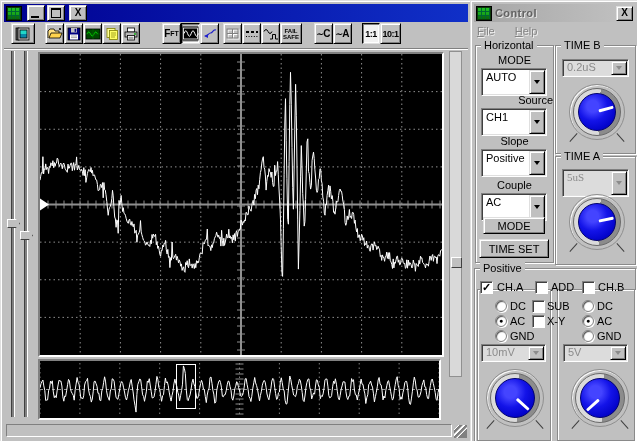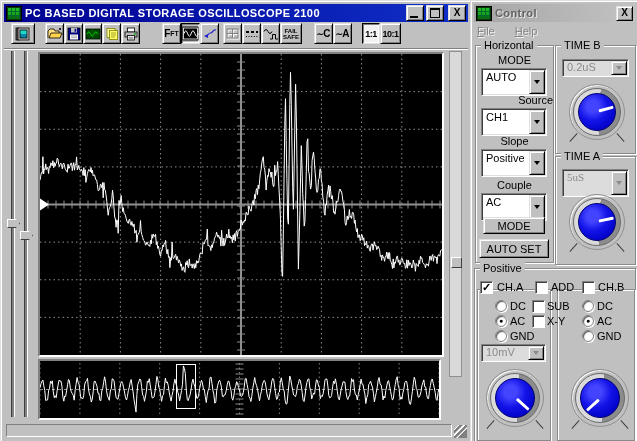--- a/index.html
+++ b/index.html
@@ -107,21 +107,20 @@
   .knob .leg-r{right:4px;transform:rotate(-42deg);}
 </style>
 </head>
 <body>
 
 <div id="screen">
 
   <div class="window" style="left:0;top:0;width:470px;height:441px;">
     <div class="titlebar active">
       <div class="appicon"></div>
-      <div class="title-text">PC BASED DIGITAL STORAGE OSCILLOSCOPE 2100</div>
       <div class="winbtn raised">
           <span class="min-glyph"></span>
         </div>
       <div class="winbtn raised">
           <span class="max-glyph"></span>
         </div>
       <div class="winbtn raised" style="margin-left:4px;">
           <span class="x-glyph">X</span>
         </div>
     </div>
@@ -435,21 +434,21 @@
           </span>
       </div>
       <div class="ctl-label" style="top:133px;">Couple</div>
       <div class="combo" style="left:5px;top:147px;width:66px;">
         <span class="val">AC</span>
         <span class="drop">
             <span class="arrow-down"></span>
           </span>
       </div>
       <div class="pushbtn" style="left:7px;top:171px;width:62px;height:17px;">MODE</div>
-      <div class="pushbtn" style="left:3px;top:193px;width:70px;height:19px;">AUTO SET</div>
+      <div class="pushbtn" style="left:3px;top:193px;width:70px;height:19px;">TIME SET</div>
     </div>
 
     <div class="group" style="left:84px;top:44px;width:79px;height:107px;">
       <span class="group-label">TIME B</span>
       <div class="combo disabled" style="left:6px;top:13px;width:67px;height:18px;">
         <span class="val" style="top:1px;">0.2uS</span>
         <span class="drop">
             <span class="arrow-down"></span>
           </span>
       </div>
@@ -512,20 +511,26 @@
       <span class="opt-label" style="left:122px;top:46px;">AC</span>
       <div class="radio" style="left:107px;top:61px;"></div>
       <span class="opt-label" style="left:122px;top:61px;">GND</span>
 
       <div class="combo disabled" style="left:6px;top:75px;width:65px;height:18px;">
         <span class="val" style="top:1px;">10mV</span>
         <span class="drop">
             <span class="arrow-down"></span>
           </span>
       </div>
+      <div class="combo disabled" style="left:88px;top:75px;width:65px;height:18px;">
+        <span class="val" style="top:1px;">5V</span>
+        <span class="drop">
+            <span class="arrow-down"></span>
+          </span>
+      </div>
 
       <div class="knob" style="left: 11px; top: 100px; width: 58px; height: 58px; --a: -42;">
         <div class="outer"></div>
         <div class="ring"></div>
         <div class="blue"></div>
         <div class="pointer"></div>
         <div class="leg-l"></div>
         <div class="leg-r"></div>
       </div>
       <div class="knob" style="left: 96px; top: 100px; width: 58px; height: 58px; --a: -138;">

